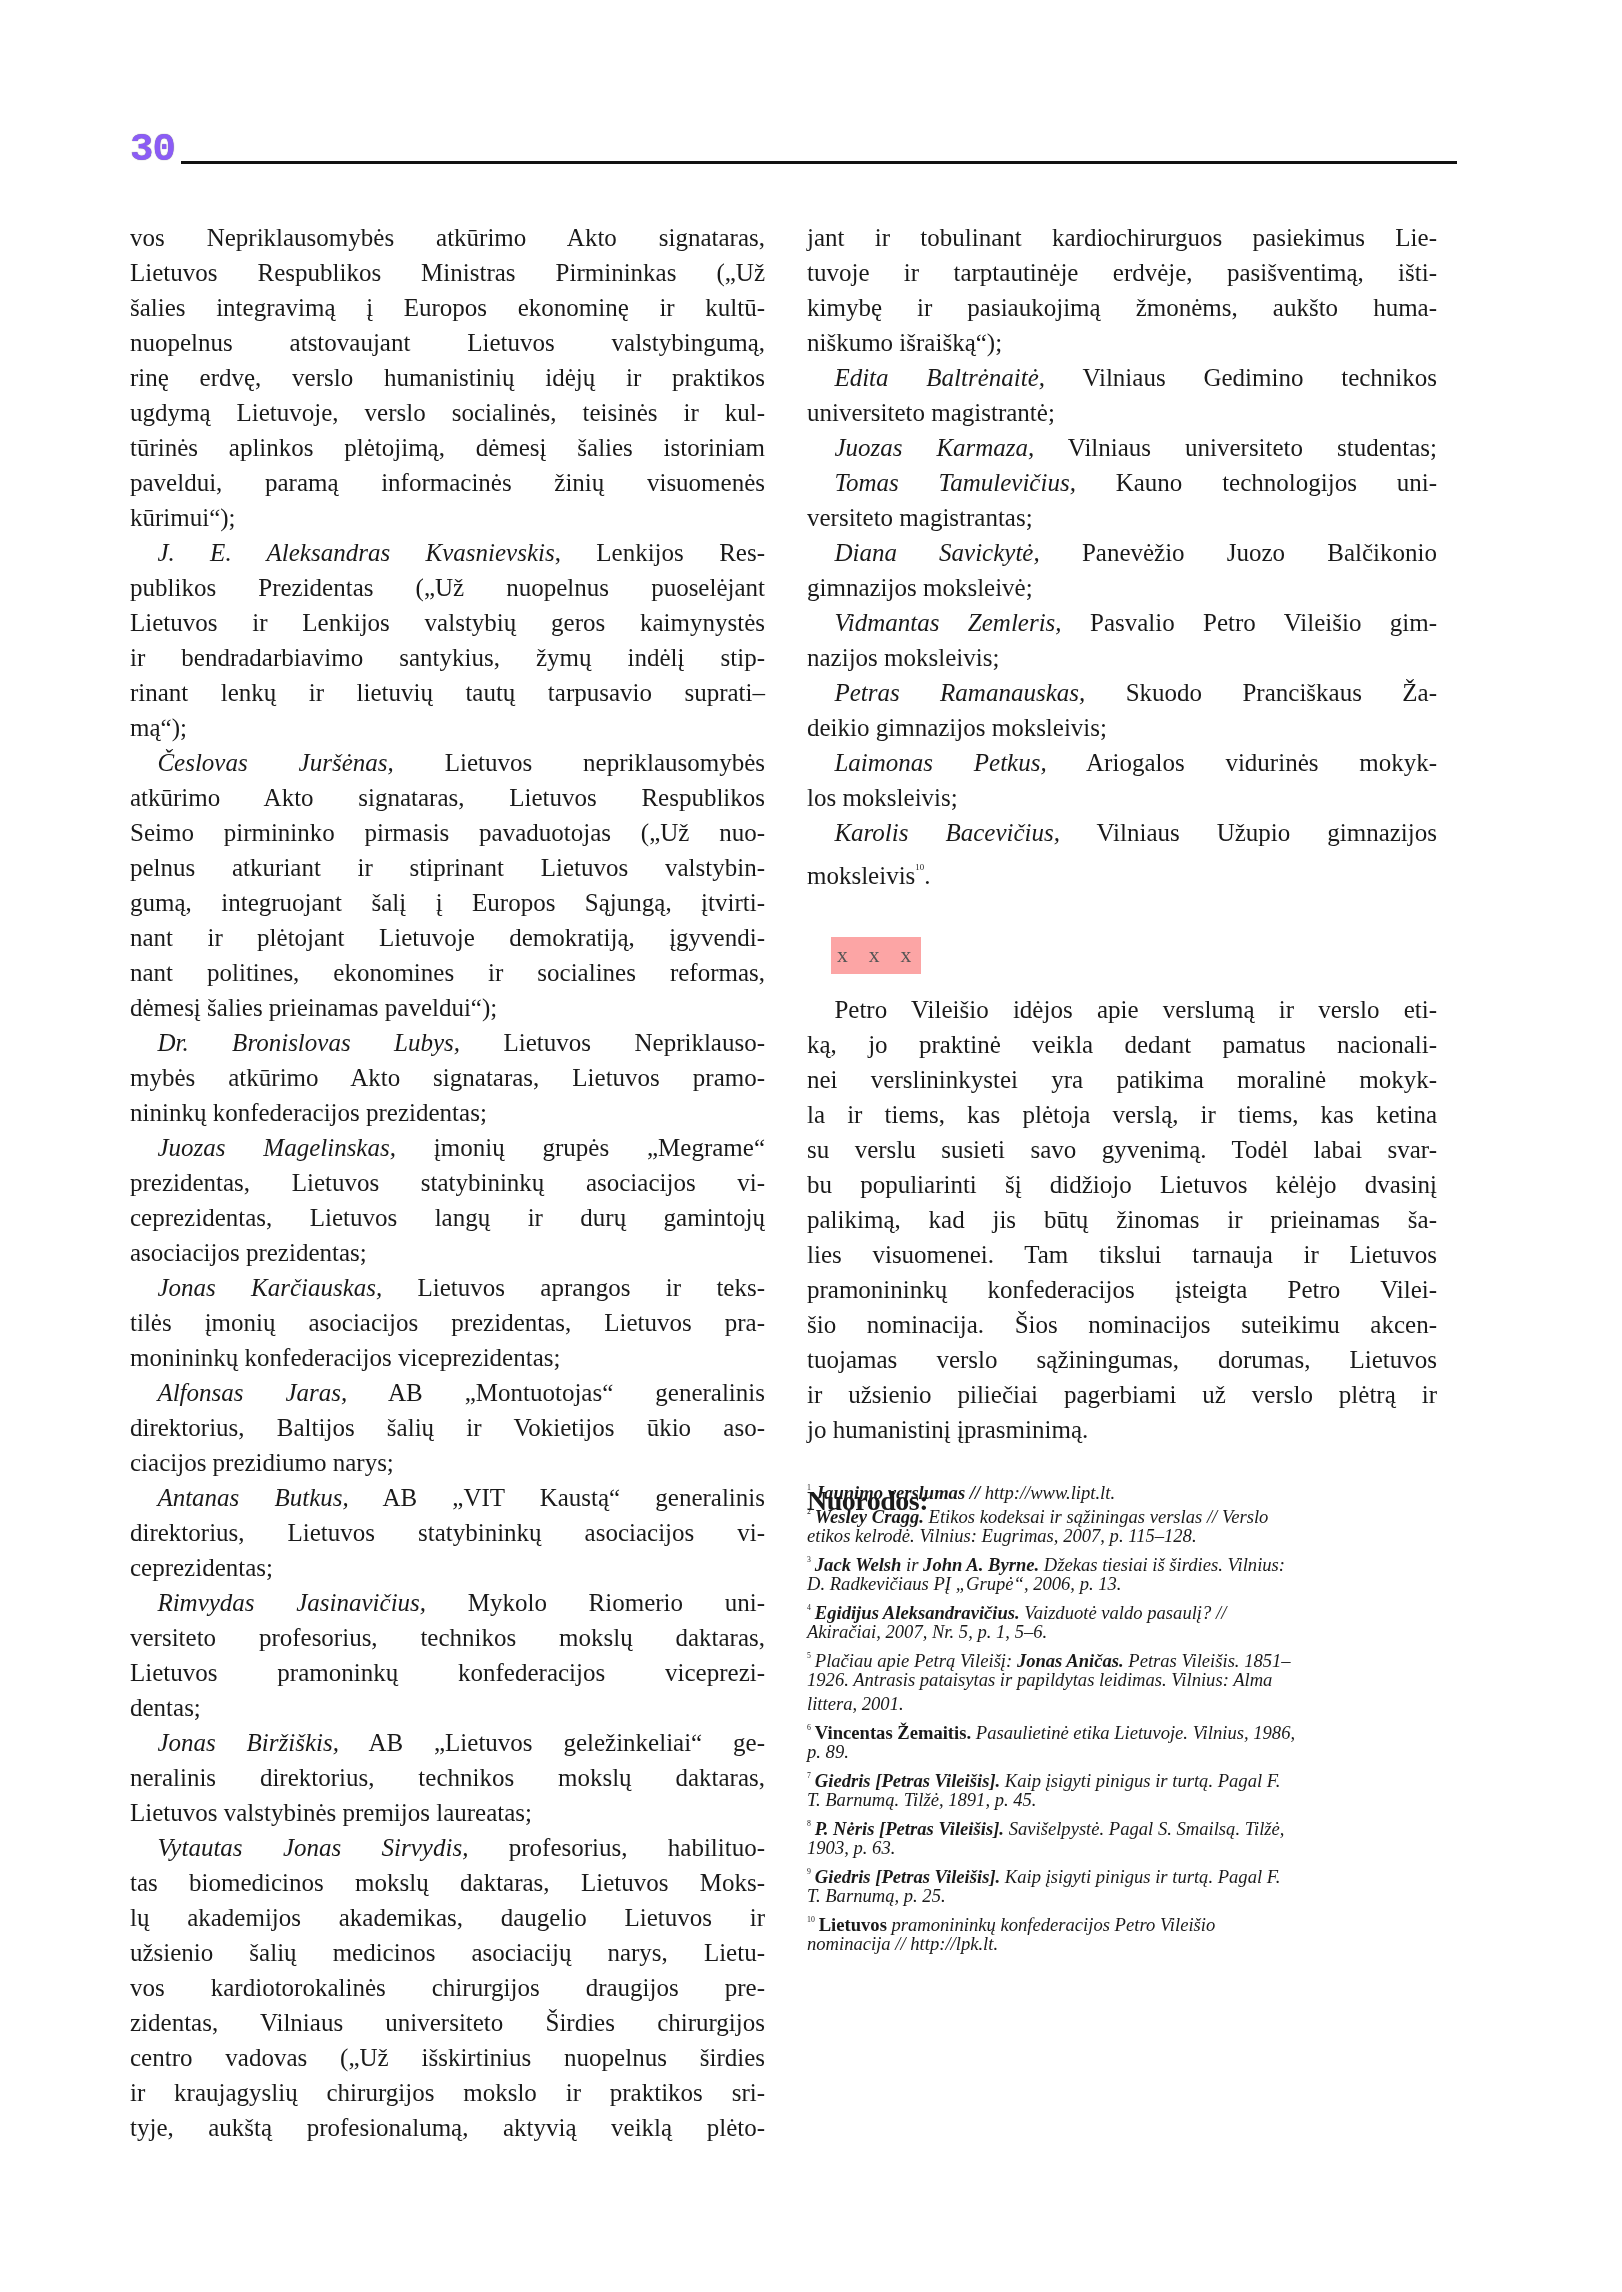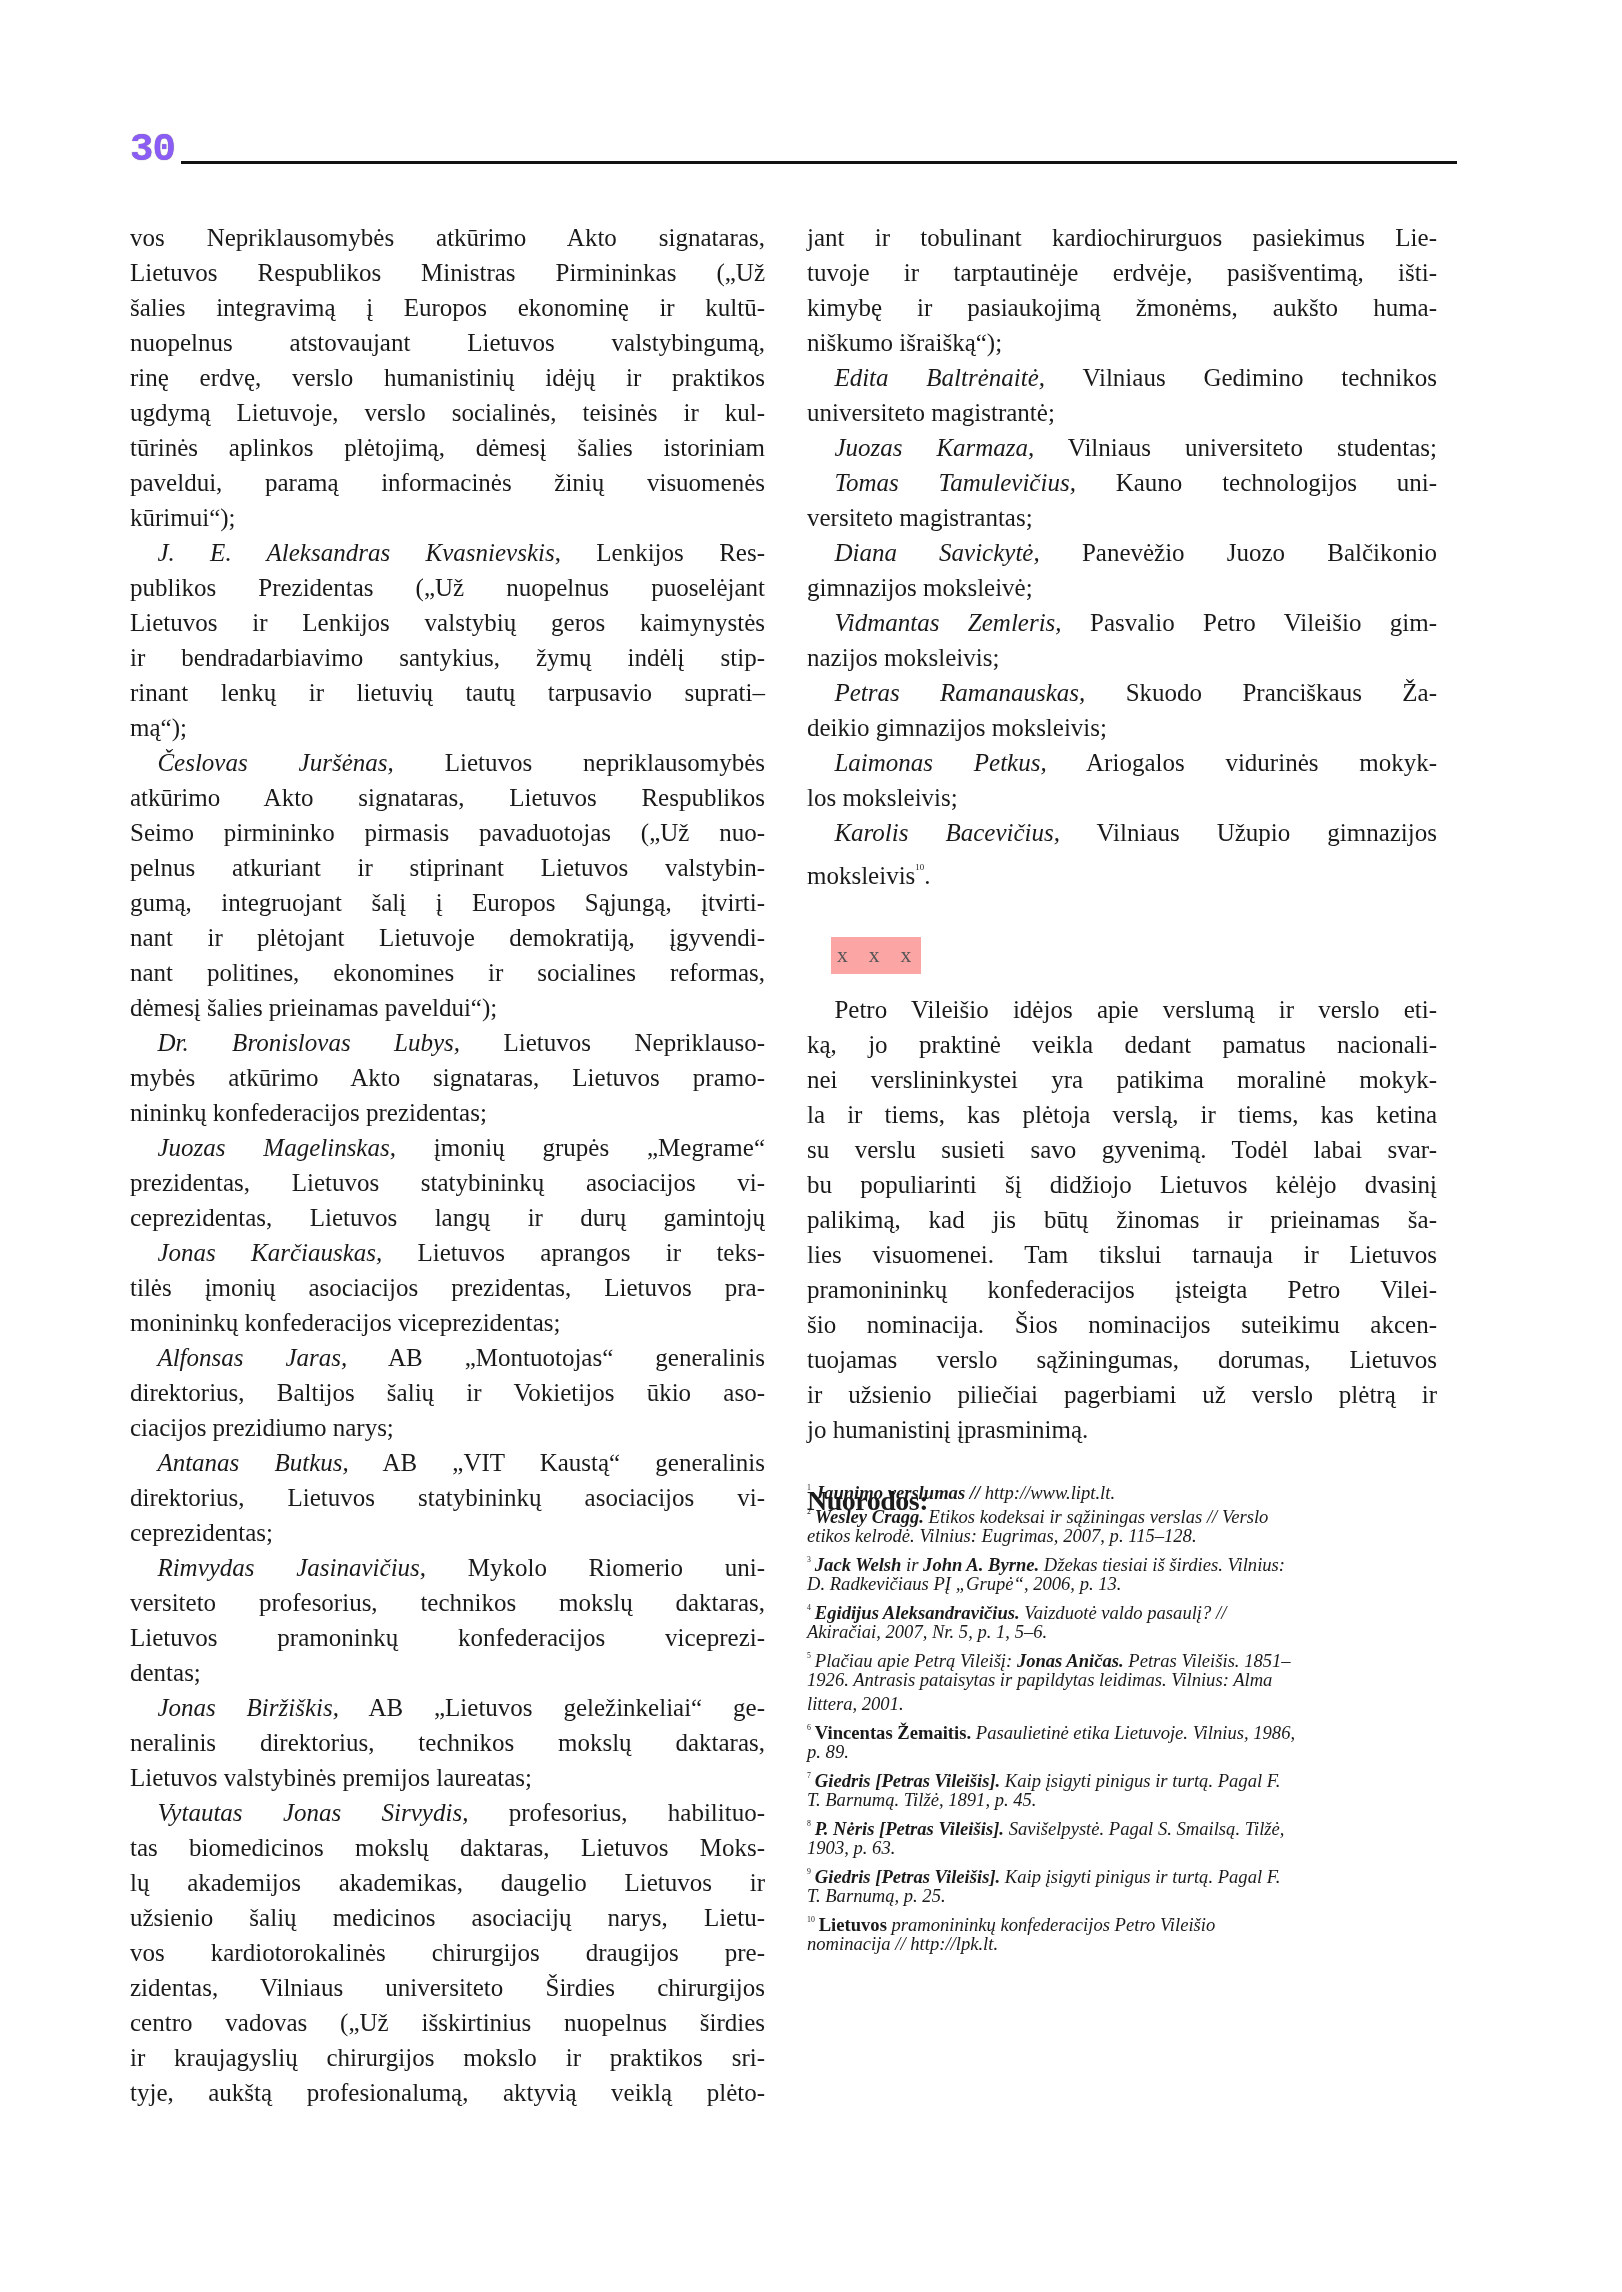--- a/index.html
+++ b/index.html
@@ -75,20 +75,21 @@
     <span class="line"><span>gumą, integruojant šalį į Europos Sąjungą, įtvirti-</span></span>
     <span class="line"><span>nant ir plėtojant Lietuvoje demokratiją, įgyvendi-</span></span>
     <span class="line"><span>nant politines, ekonomines ir socialines reformas,</span></span>
     <span class="line last"><span>dėmesį šalies prieinamas paveldui“);</span></span>
     <span class="line indent"><span class="name">Dr. Bronislovas Lubys,</span><span> Lietuvos Nepriklauso-</span></span>
     <span class="line"><span>mybės atkūrimo Akto signataras, Lietuvos pramo-</span></span>
     <span class="line last"><span>nininkų konfederacijos prezidentas;</span></span>
     <span class="line indent"><span class="name">Juozas Magelinskas,</span><span> įmonių grupės „Megrame“</span></span>
     <span class="line"><span>prezidentas, Lietuvos statybininkų asociacijos vi-</span></span>
     <span class="line"><span>ceprezidentas, Lietuvos langų ir durų gamintojų</span></span>
+    <span class="line last"><span>asociacijos prezidentas;</span></span>
     <span class="line indent"><span class="name">Jonas Karčiauskas,</span><span> Lietuvos aprangos ir teks-</span></span>
     <span class="line"><span>tilės įmonių asociacijos prezidentas, Lietuvos pra-</span></span>
     <span class="line last"><span>monininkų konfederacijos viceprezidentas;</span></span>
     <span class="line indent"><span class="name">Alfonsas Jaras,</span><span> AB „Montuotojas“ generalinis</span></span>
     <span class="line"><span>direktorius, Baltijos šalių ir Vokietijos ūkio aso-</span></span>
     <span class="line last"><span>ciacijos prezidiumo narys;</span></span>
     <span class="line indent"><span class="name">Antanas Butkus,</span><span> AB „VIT Kaustą“ generalinis</span></span>
     <span class="line"><span>direktorius, Lietuvos statybininkų asociacijos vi-</span></span>
     <span class="line last"><span>ceprezidentas;</span></span>
     <span class="line indent"><span class="name">Rimvydas Jasinavičius,</span><span> Mykolo Riomerio uni-</span></span>

